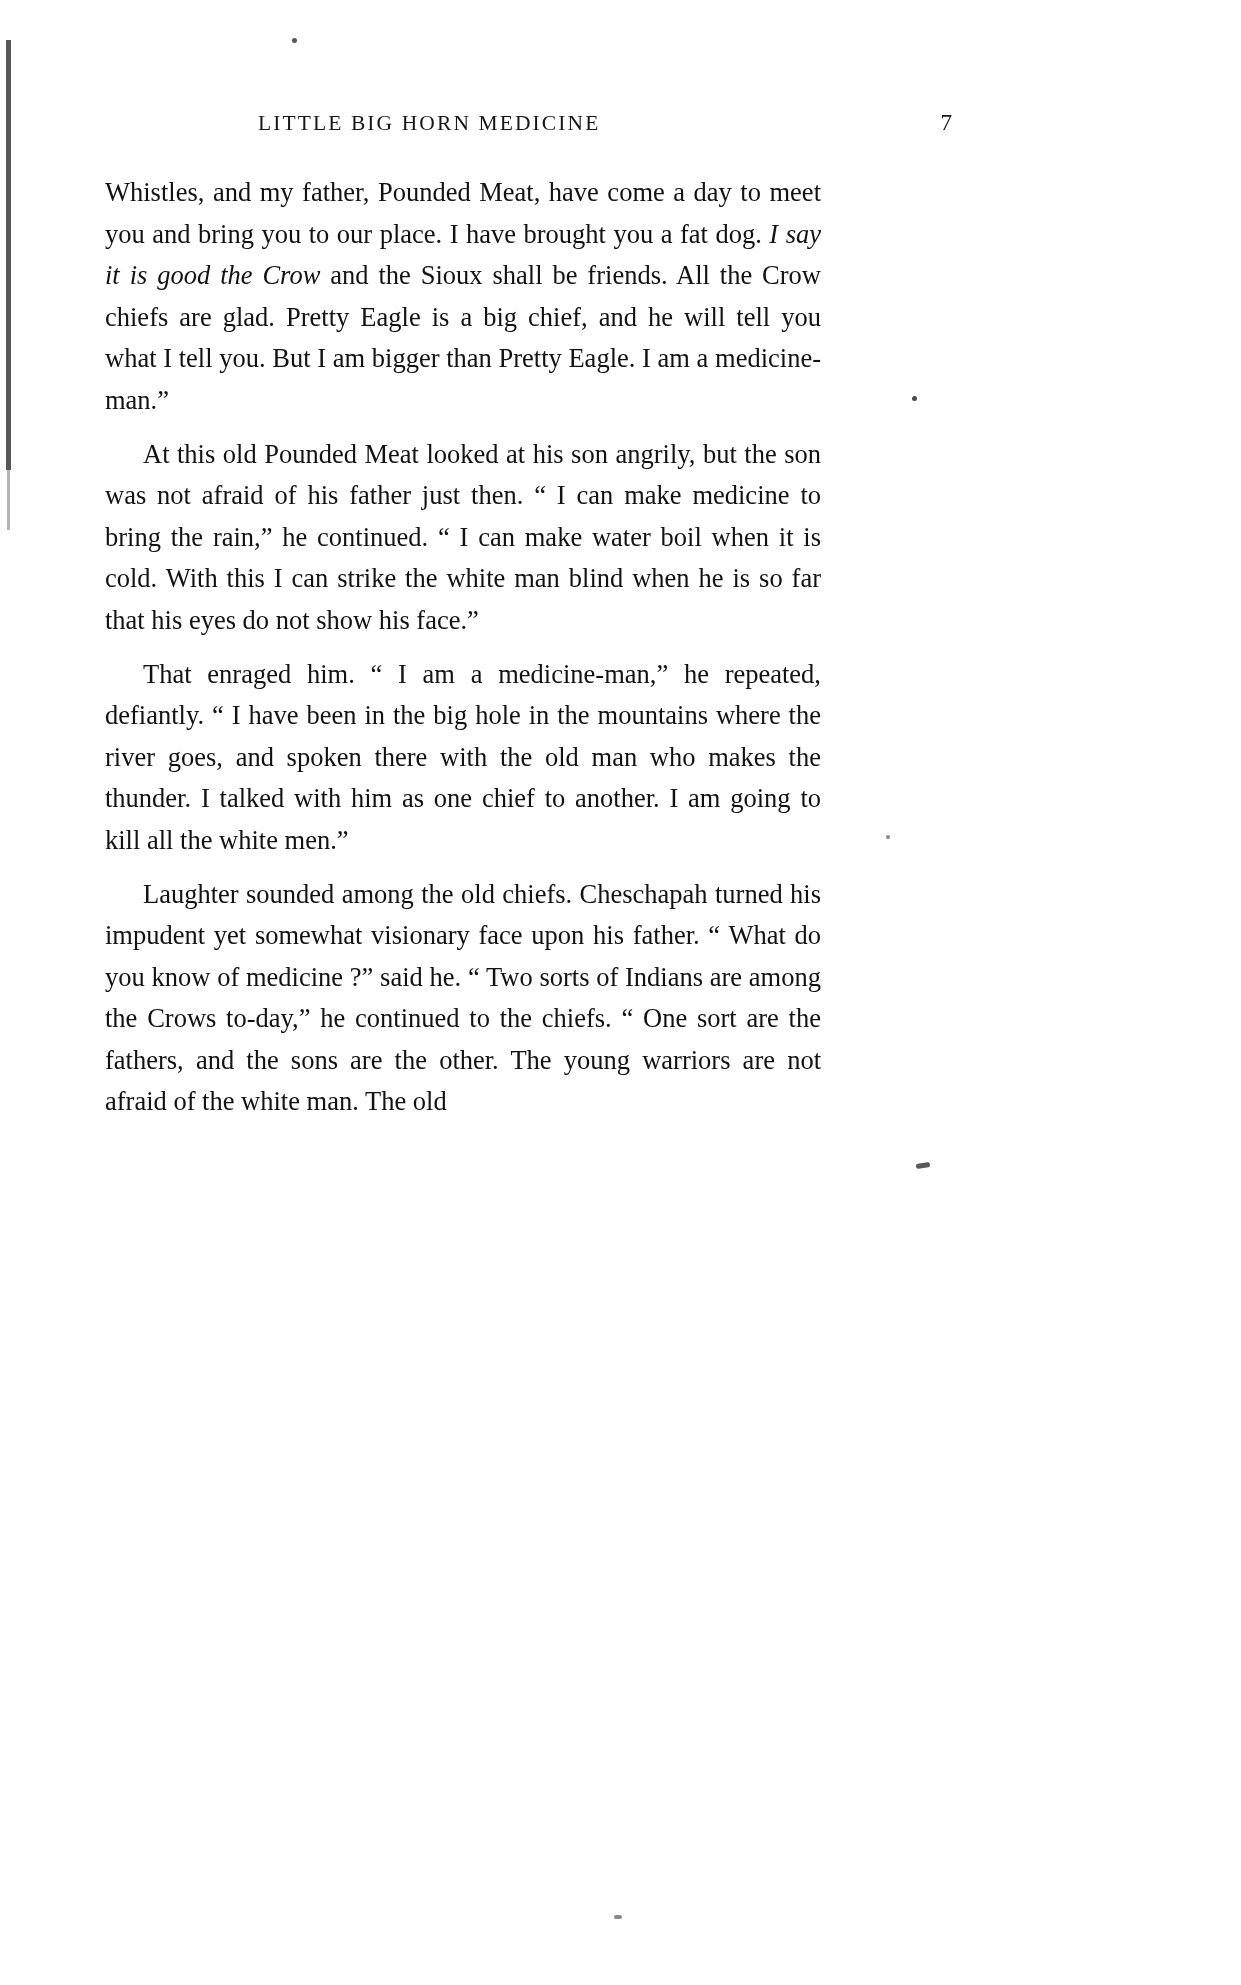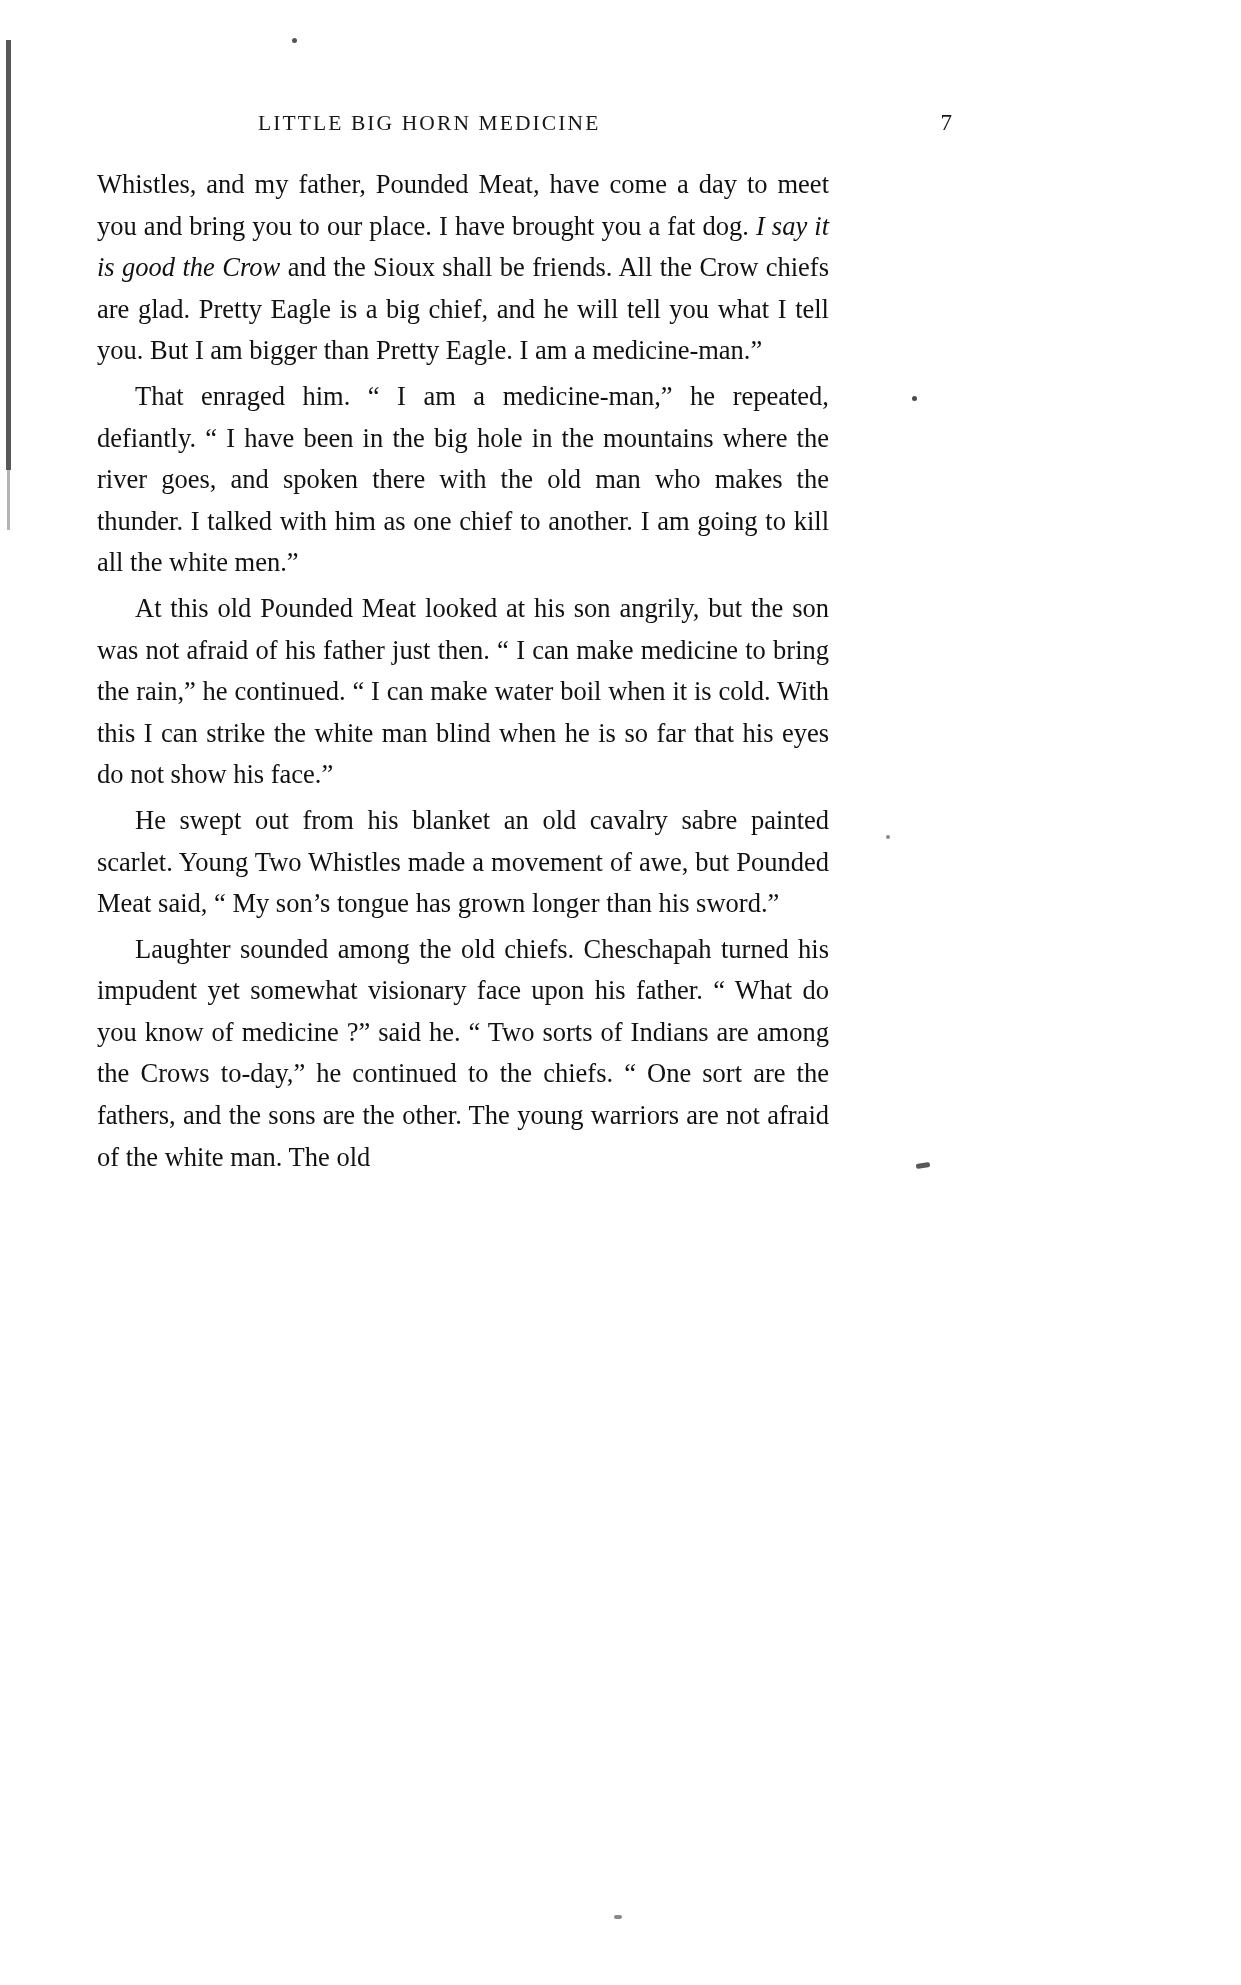--- a/index.html
+++ b/index.html
@@ -115,21 +115,21 @@
     left: 93px;
     top: 160px;
     width: 740px;
     font-size: 26.5px;
     line-height: 41.6px;
     text-align: justify;
     text-justify: inter-word;
     color: #121212;
   }
   .textblock p {
-    margin: 4px;
+    margin: 12px;
   }
   .textblock p.ind {
     text-indent: 38px;
   }
   .ital {
     font-style: italic;
   }
 </style>
 </head>
 <body>
@@ -144,19 +144,18 @@
   <div class="tick-right"></div>
   <div class="speck speck-bottom"></div>
 
   <div class="header">
     <span class="running-head">LITTLE BIG HORN MEDICINE</span>
     <span class="folio">7</span>
   </div>
 
   <div class="textblock" id="body-text">
       <p><span>Whistles, and my father, Pounded Meat, have come a day to meet you and bring you to our place.  I have brought you a fat dog. </span><span class="ital">I say it is good the Crow</span><span> and the Sioux shall be friends.  All the Crow chiefs are glad.  Pretty Eagle is a big chief, and he will tell you what I tell you.  But I am bigger than Pretty Eagle.  I am a medicine-man.”</span></p>
+      <p class="ind"><span>At this old Pounded Meat looked at his son angrily, but the son was not afraid of his father just then.   “ I can make medicine to bring the rain,” he continued.  “ I can make water boil when it is cold.   With this I can strike the white man blind when he is so far that his eyes do not show his face.”</span></p>
       <p class="ind"><span>That enraged him.   “ I am a medicine-man,” he repeated, defiantly.   “ I have been in the big hole in the mountains where the river goes, and spoken there with the old man who makes the thunder.   I talked with him as one chief to another.   I am going to kill all the white men.”</span></p>
-      <p class="ind"><span>At this old Pounded Meat looked at his son angrily, but the son was not afraid of his father just then.   “ I can make medicine to bring the rain,” he continued.  “ I can make water boil when it is cold.   With this I can strike the white man blind when he is so far that his eyes do not show his face.”</span></p>
-      <p class="ind"><span>He swept out from his blanket an old cavalry sabre painted scarlet.   Young Two Whistles made a movement of awe, but Pounded Meat said, “ My son’s tongue has grown longer than his sword.”</span></p>
       <p class="ind"><span>Laughter sounded among the old chiefs.   Cheschapah turned his impudent yet somewhat visionary face upon his father.   “ What do you know of medicine ?” said he.   “ Two sorts of Indians are among the Crows to-day,” he continued to the chiefs.   “ One sort are the fathers, and the sons are the other.   The young warriors are not afraid of the white man.  The old</span></p>
     </div>
 
 </div>
 
 </body></html>

